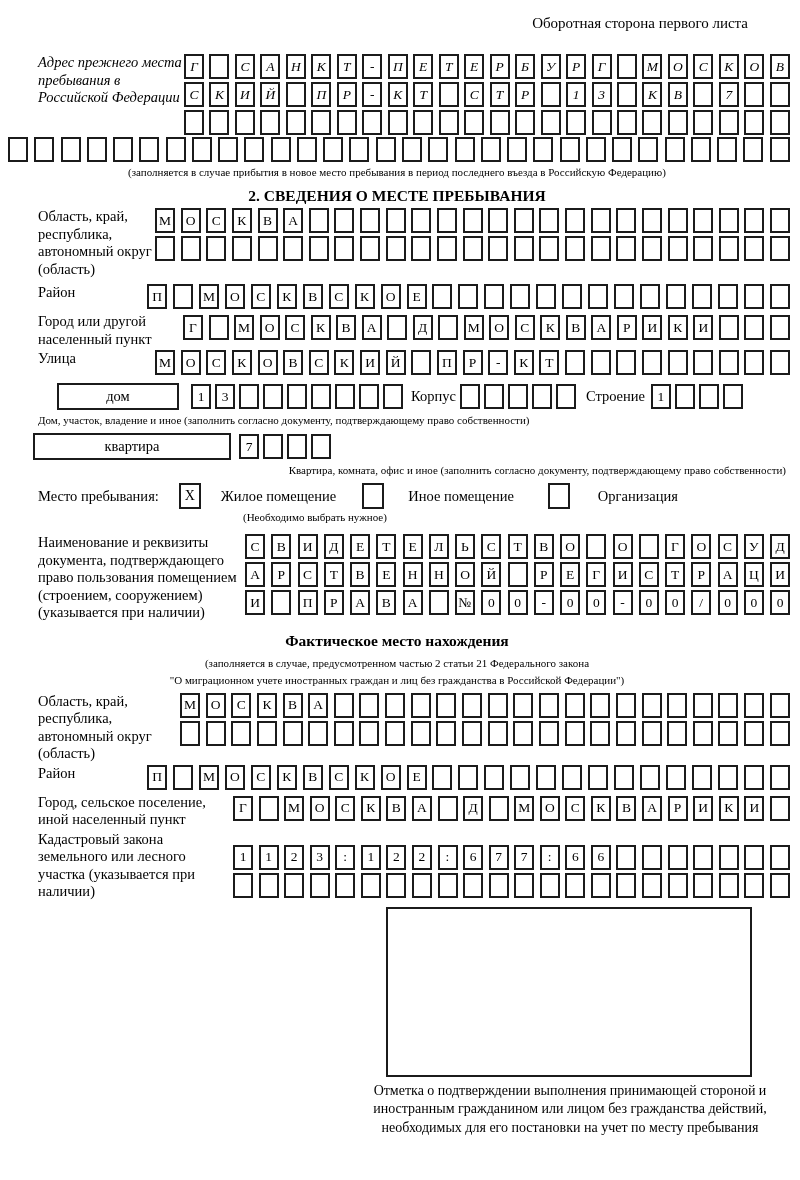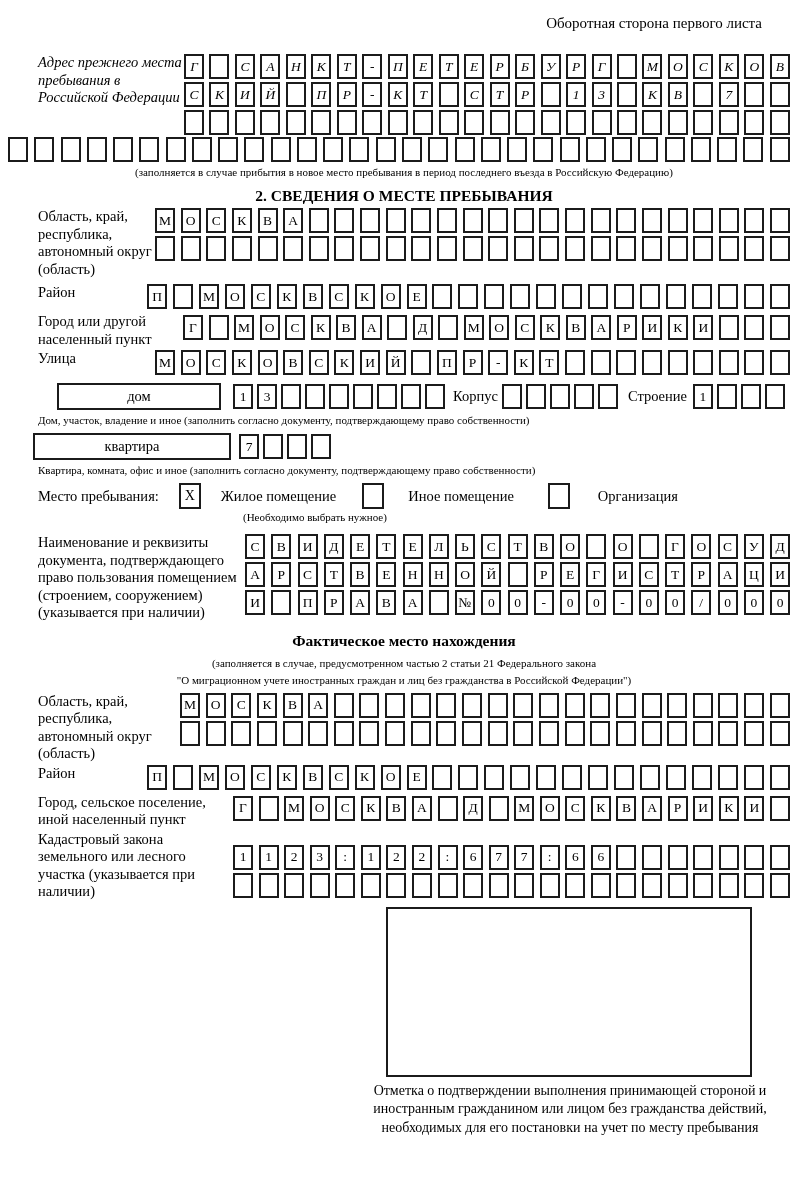--- a/index.html
+++ b/index.html
@@ -2,21 +2,21 @@
 <html><head>
 <meta charset="utf-8">
 <style>
   * { margin:0; padding:0; box-sizing:border-box; }
   html,body { background:#ffffff; }
   body {
     width:800px; height:1180px; overflow:hidden;
     color:#000;
     font-family:"Liberation Serif","DejaVu Serif",serif;
   }
-  .page { padding:14px 0 0 8px; }
+  .page { padding:14px 14px 0 8px; }
 
   .header { text-align:right; font-size:15px; padding-right:38px; line-height:18px; }
 
   
   .cellrow { display:flex; justify-content:space-between; }
   .cb {
     width:20px; height:25px; flex:none;
     border:2px solid #1b1b1b;
     display:flex; align-items:center; justify-content:center;
     font-size:13.5px; line-height:1;
@@ -350,21 +350,21 @@
           <span class="cb"></span>
           <span class="cb"></span>
           <span class="cb"></span>
           <span class="cb"></span>
           <span class="cb"></span>
         </div>
     </div>
   </div>
 
   <div class="house-line mt8">
-    <div class="wide-box" style="width:164px">дом</div>
+    <div class="wide-box" style="width:122px">дом</div>
     <div class="packed" style="margin-left:12px">
         <span class="cb">1</span>
         <span class="cb">3</span>
         <span class="cb"></span>
         <span class="cb"></span>
         <span class="cb"></span>
         <span class="cb"></span>
         <span class="cb"></span>
         <span class="cb"></span>
         <span class="cb"></span>
@@ -389,21 +389,21 @@
 
   <div class="apt-line mt4">
     <div class="wide-box" style="width:198px">квартира</div>
     <div class="packed" style="margin-left:8px">
         <span class="cb">7</span>
         <span class="cb"></span>
         <span class="cb"></span>
         <span class="cb"></span>
       </div>
   </div>
-  <div class="caption mt2" style="text-align:left; padding-left:30px;">Квартира, комната, офис и иное (заполнить согласно документу, подтверждающему право собственности)</div>
+  <div class="caption mt2" style="text-align:right; padding-left:30px;">Квартира, комната, офис и иное (заполнить согласно документу, подтверждающему право собственности)</div>
 
   <div class="stay-line mt4">
     <div class="inline-lbl">Место пребывания:</div>
     <div class="checkbox" style="margin-left:10px">X</div>
     <div class="inline-lbl" style="margin-left:10px">Жилое помещение</div>
     <div class="checkbox" style="margin-left:16px"></div>
     <div class="inline-lbl" style="margin-left:14px">Иное помещение</div>
     <div class="checkbox" style="margin-left:24px"></div>
     <div class="inline-lbl" style="margin-left:18px">Организация</div>
   </div>

